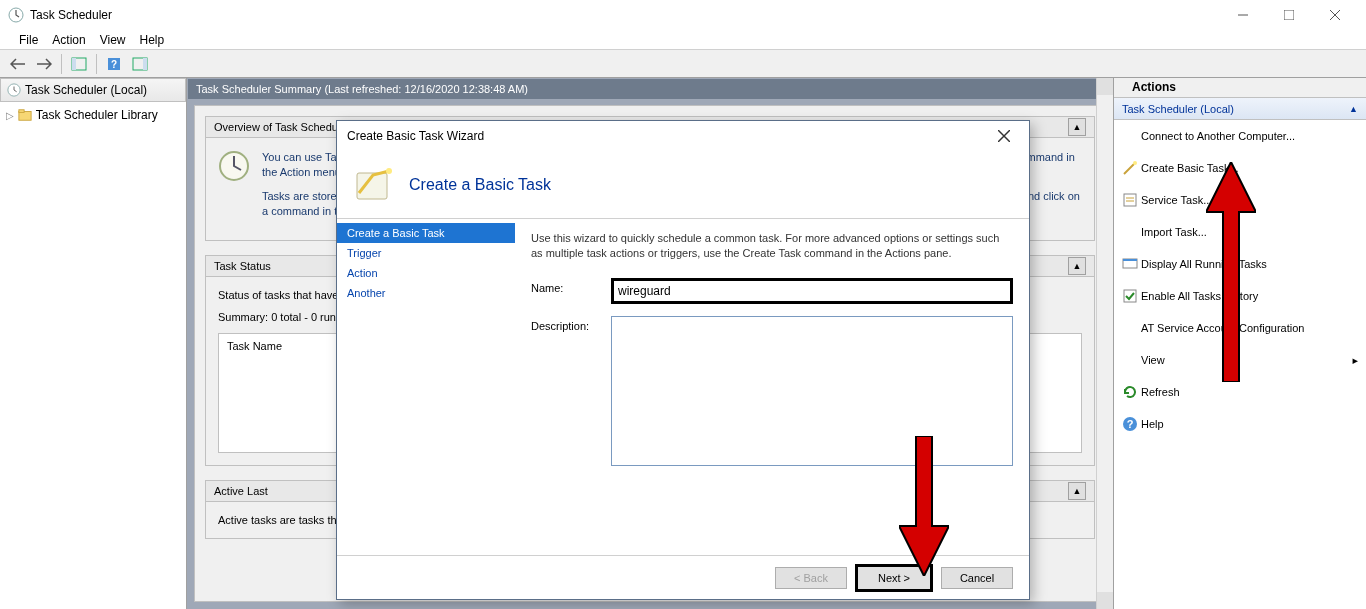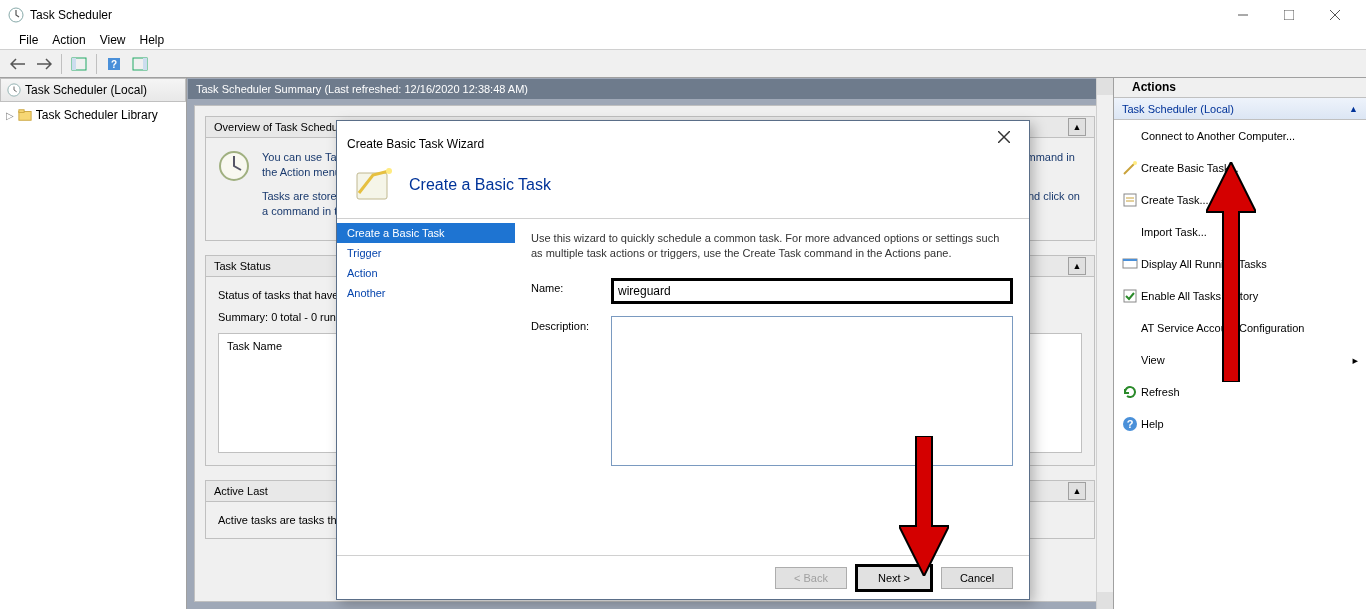--- a/index.html
+++ b/index.html
@@ -58,21 +58,21 @@
   top: 120px;
   width: 694px;
   height: 480px;
   background: #fff;
   border: 1px solid #5a6e88;
   box-shadow: 4px 4px 12px rgba(0,0,0,0.25);
   display: flex;
   flex-direction: column;
   z-index: 100;
 }
-.wiz-title { height: 30px; display: flex; align-items: flex-end; padding: 0 10px; background: #fff; justify-content: space-between; font-size: 12px; }
+.wiz-title { height: 30px; display: flex; align-items: center; padding: 0 10px; background: #fff; justify-content: space-between; font-size: 12px; }
 .wiz-close { width: 30px; height: 28px; display: flex; align-items: center; justify-content: center; cursor: pointer; }
 .wiz-header { height: 68px; display: flex; align-items: center; padding: 0 16px; gap: 16px; border-bottom: 1px solid #d0d0d0; }
 .wiz-header-icon { width: 40px; height: 40px; }
 .wiz-header-title { font-size: 16px; color: #003399; }
 .wiz-body { flex: 1; display: flex; }
 .wiz-steps { width: 178px; background: #fff; padding: 4px 0; }
 .wiz-step { padding: 4px 10px; font-size: 11px; color: #0645ad; cursor: pointer; }
 .wiz-step.active { background: #1e74d2; color: #fff; }
 .wiz-content { flex: 1; padding: 12px 16px; font-size: 11px; }
 .wiz-intro { color: #333; line-height: 1.4; margin-bottom: 16px; }
@@ -251,21 +251,21 @@
           </span>
           <span>Create Basic Task...</span>
         </div>
         <div class="action-item">
           <span class="action-icon">
             <svg width="16" height="16" viewBox="0 0 16 16">
               <rect x="2" y="2" width="12" height="12" fill="#fff" stroke="#888"></rect>
               <path d="M4 6 H12 M4 9 H12" stroke="#c9a23a"></path>
             </svg>
           </span>
-          <span>Create Task...</span>
+          <span>Service Task...</span>
         </div>
         <div class="action-item">
           <span class="action-icon"></span>
           <span>Import Task...</span>
         </div>
         <div class="action-item">
           <span class="action-icon">
             <svg width="16" height="16" viewBox="0 0 16 16">
               <rect x="1" y="3" width="14" height="9" fill="#fff" stroke="#888"></rect>
               <rect x="1" y="3" width="14" height="2" fill="#4a90d9"></rect>

